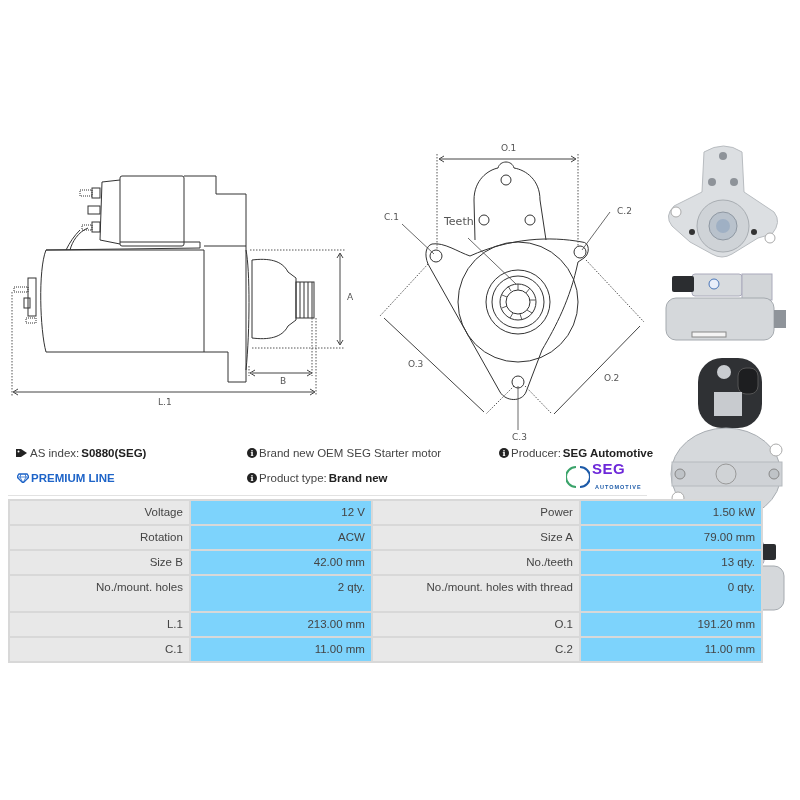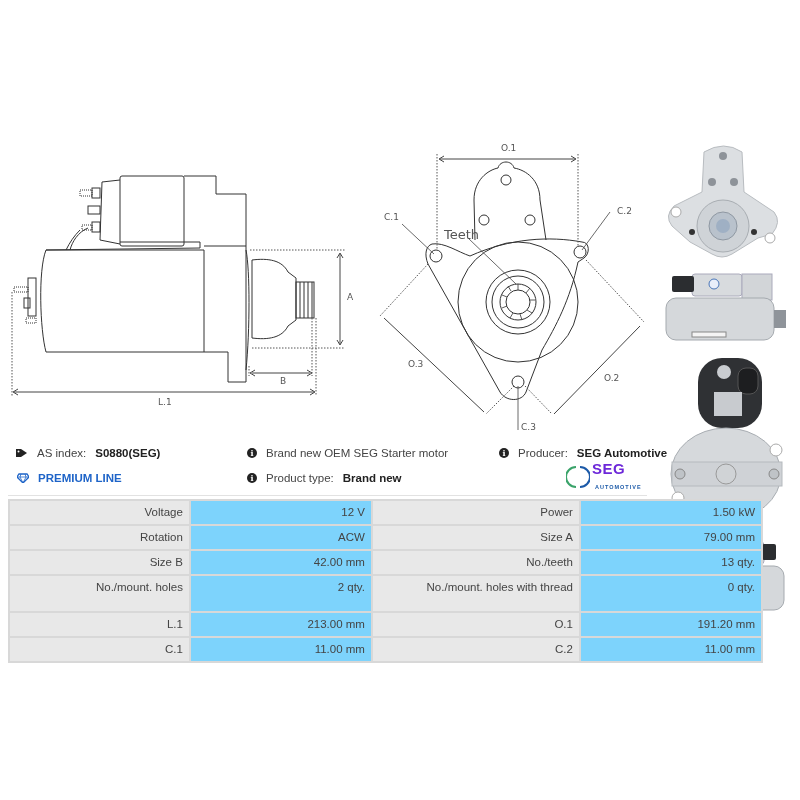--- a/index.html
+++ b/index.html
@@ -1,20 +1,20 @@
 <!DOCTYPE html>
 <html><head>
 <meta charset="utf-8">
 <style>
   html, body { margin:0; padding:0; background:#ffffff; }
   body { width:800px; height:800px; position:relative; overflow:hidden; font-family:"Liberation Sans", sans-serif; color:#333; }
   .abs { position:absolute; }
   svg { display:block; }
   .dim-label { font-family:"DejaVu Sans", sans-serif; font-size:8px; fill:#555; }
-  .info { position:absolute; font-size:11.5px; color:#444; white-space:nowrap; display:flex; align-items:center; gap:9px; }
+  .info { position:absolute; font-size:11.5px; color:#444; white-space:nowrap; display:flex; align-items:center; gap:2px; }
   .info b { color:#222; font-weight:bold; }
   .info-icon { width:10px; height:10px; border-radius:50%; background:#222; color:#fff; font-size:8px; font-weight:bold; font-family:"DejaVu Serif", serif; display:inline-flex; align-items:center; justify-content:center; line-height:1; }
   .premium { color:#1e64c8; font-weight:bold; font-size:11.5px;text-align:center; }
   table.specs { position:absolute; left:8px; top:499px; width:755px; border-collapse:collapse; font-size:11.5px; color:#444; }
   table.specs td { border:2px solid #d8d8d8; text-align:right; vertical-align:top; padding:4px 6px 3px 6px; height:16px; line-height:15px; }
   table.specs td.lbl { background:#e8e8e8; width:146px; }
   table.specs td.val { background:#7dd3fc; width:147px; }
   .photo { position:absolute; }
 </style>
 </head>
@@ -123,24 +123,24 @@
       <line x1="144" y1="246" x2="116" y2="274"></line>
       <line x1="155" y1="246" x2="182" y2="274"></line>
       <line x1="216" y1="120" x2="274" y2="182"></line>
     </g>
     <line x1="14" y1="178" x2="114" y2="272" stroke="#444"></line>
     <line x1="184" y1="274" x2="270" y2="186" stroke="#444"></line>
   </svg>
   <span class="abs dim-label" style="left:131px;top:3px;font-size:9px;color:#555;">O.1</span>
   <span class="abs dim-label" style="left:14px;top:72px;font-size:9px;color:#555;">C.1</span>
   <span class="abs dim-label" style="left:247px;top:66px;font-size:9px;color:#555;">C.2</span>
-  <span class="abs dim-label" style="left:74px;top:87px;font-size:13px;color:#555;text-align:right;">Teeth</span>
+  <span class="abs dim-label" style="left:74px;top:75px;font-size:11px;color:#555;text-align:right;">Teeth</span>
   <span class="abs dim-label" style="left:38px;top:219px;font-size:9px;color:#555;">O.3</span>
   <span class="abs dim-label" style="left:234px;top:233px;font-size:9px;color:#555;">O.2</span>
-  <span class="abs dim-label" style="left:142px;top:282px;font-size:9px;color:#555;margin-left:9px;">C.3</span>
+  <span class="abs dim-label" style="left:142px;top:292px;font-size:9px;color:#555;">C.3</span>
 </div>
 
 <div class="photo" style="left:662px;top:142px;width:122px;height:128px;">
   <svg width="122" height="128" viewBox="0 0 122 128">
     <path d="M42 10 Q62 -2 80 10 L82 50 L112 70 Q120 80 110 92 L96 96 L70 112 Q60 118 50 112 L28 100 L10 84 Q2 74 12 64 L40 50 Z" fill="#dcdfe2" stroke="#b8bcc0"></path>
     <circle cx="61" cy="84" r="26" fill="#cfd3d7" stroke="#a8adb2"></circle>
     <circle cx="61" cy="84" r="14" fill="#b9c2cc" stroke="#8f98a2"></circle>
     <circle cx="61" cy="84" r="7" fill="#9fb0c4"></circle>
     <circle cx="61" cy="14" r="4" fill="#8e9399"></circle>
     <circle cx="50" cy="40" r="4" fill="#8e9399"></circle>

